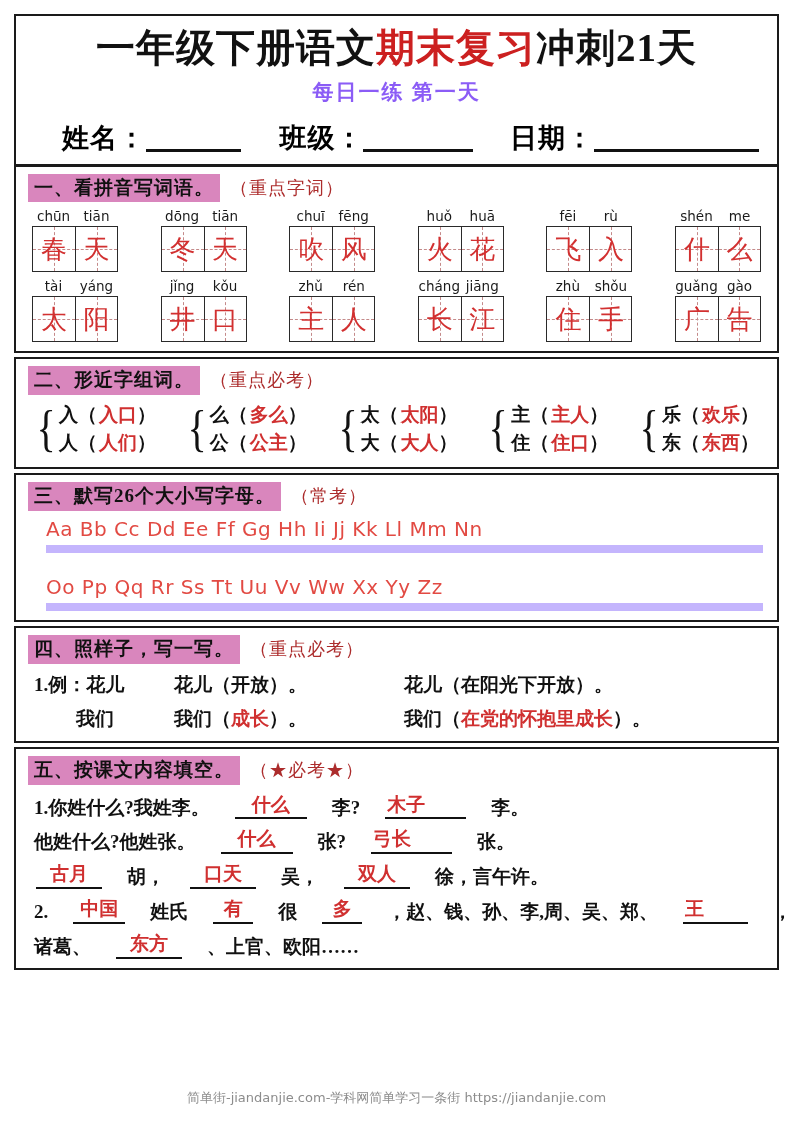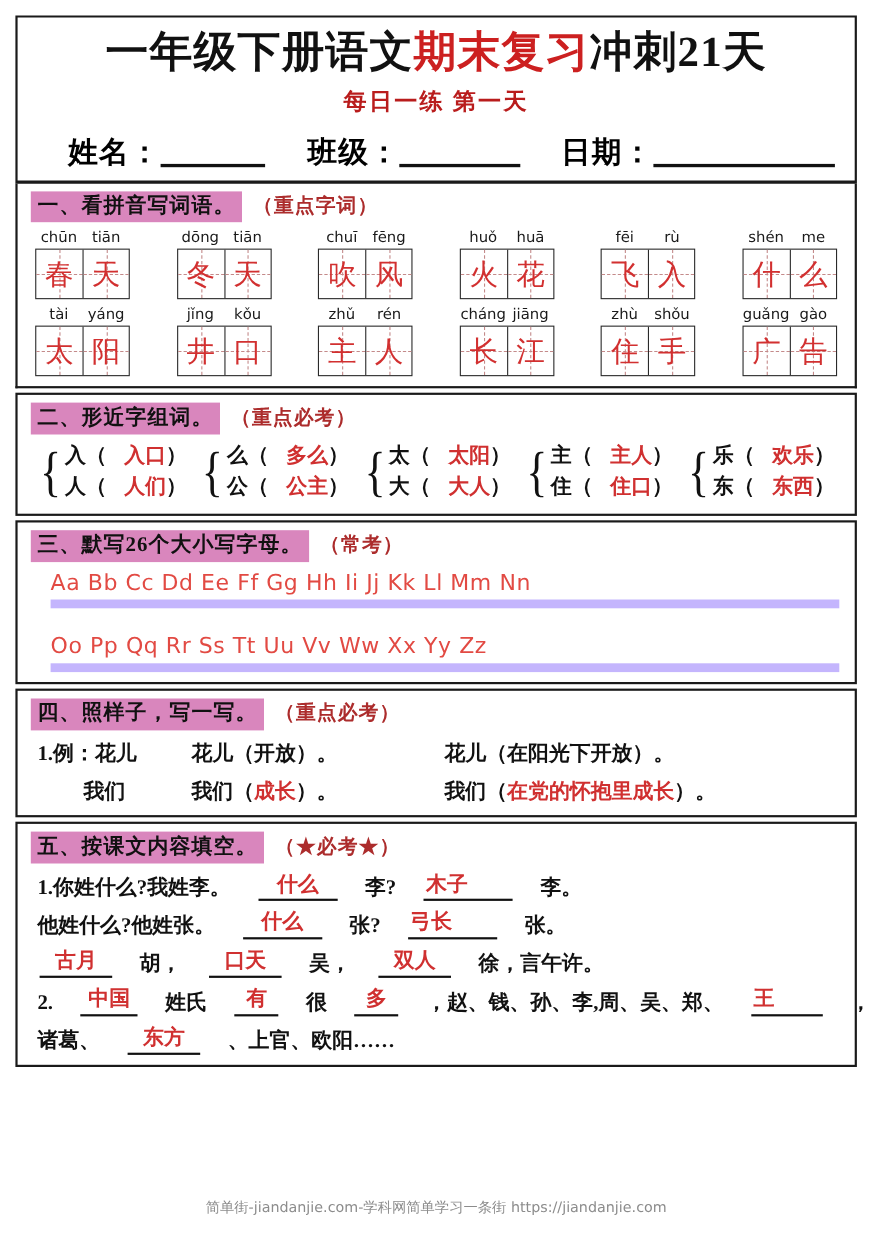--- a/index.html
+++ b/index.html
@@ -40,21 +40,21 @@
     line-height: 1.12;
     white-space: nowrap;
     font-family: "Liberation Serif", "DejaVu Serif", serif;
   }
   .title-line .t-black { color: #111111; }
   .title-line .t-red   { color: #cc2020; }
   .subtitle {
     text-align: center;
     font-size: 21px;
     font-weight: bold;
-    color: #b91c1c;
+    color: #8b5cf6;
     margin-top: 8px;
     letter-spacing: 2px;
   }
   .meta-row {
     display: flex;
     align-items: flex-end;
     margin-top: 14px;
     padding-left: 36px;
     padding-right: 8px;
     font-size: 27px;
@@ -96,21 +96,21 @@
     color: #111;
     font-size: 19px;
     font-weight: bold;
     padding: 2px 6px 3px 6px;
     letter-spacing: 1px;
     line-height: 1.25;
   }
   .sec-tag {
     color: #ac2c2c;
     font-size: 18px;
-    font-weight: bold;
+    font-weight: normal;
     margin-left: 10px;
     letter-spacing: 1px;
   }
 
   
   .pin-row {
     display: flex;
     justify-content: space-between;
     margin-top: 6px;
     padding: 0 6px 0 4px;
@@ -186,21 +186,21 @@
   .brace-pairs { display: flex; flex-direction: column; }
   .brace-line {
     display: flex;
     align-items: baseline;
     font-size: 19px;
     font-weight: bold;
     line-height: 1.45;
     white-space: nowrap;
   }
   .bp-char { color: #111; }
-  .bp-word { color: #d03030; margin-left: 16px; }
+  .bp-word { color: #d03030; margin-left: 2px; }
   .bp-paren { color: #111; }
 
   
   .alpha-line {
     margin: 6px 4px 0 18px;
     border-bottom: 8px solid #c4b5fd;
     padding-bottom: 1px;
   }
   .alpha-text {
     color: #e24a43;

